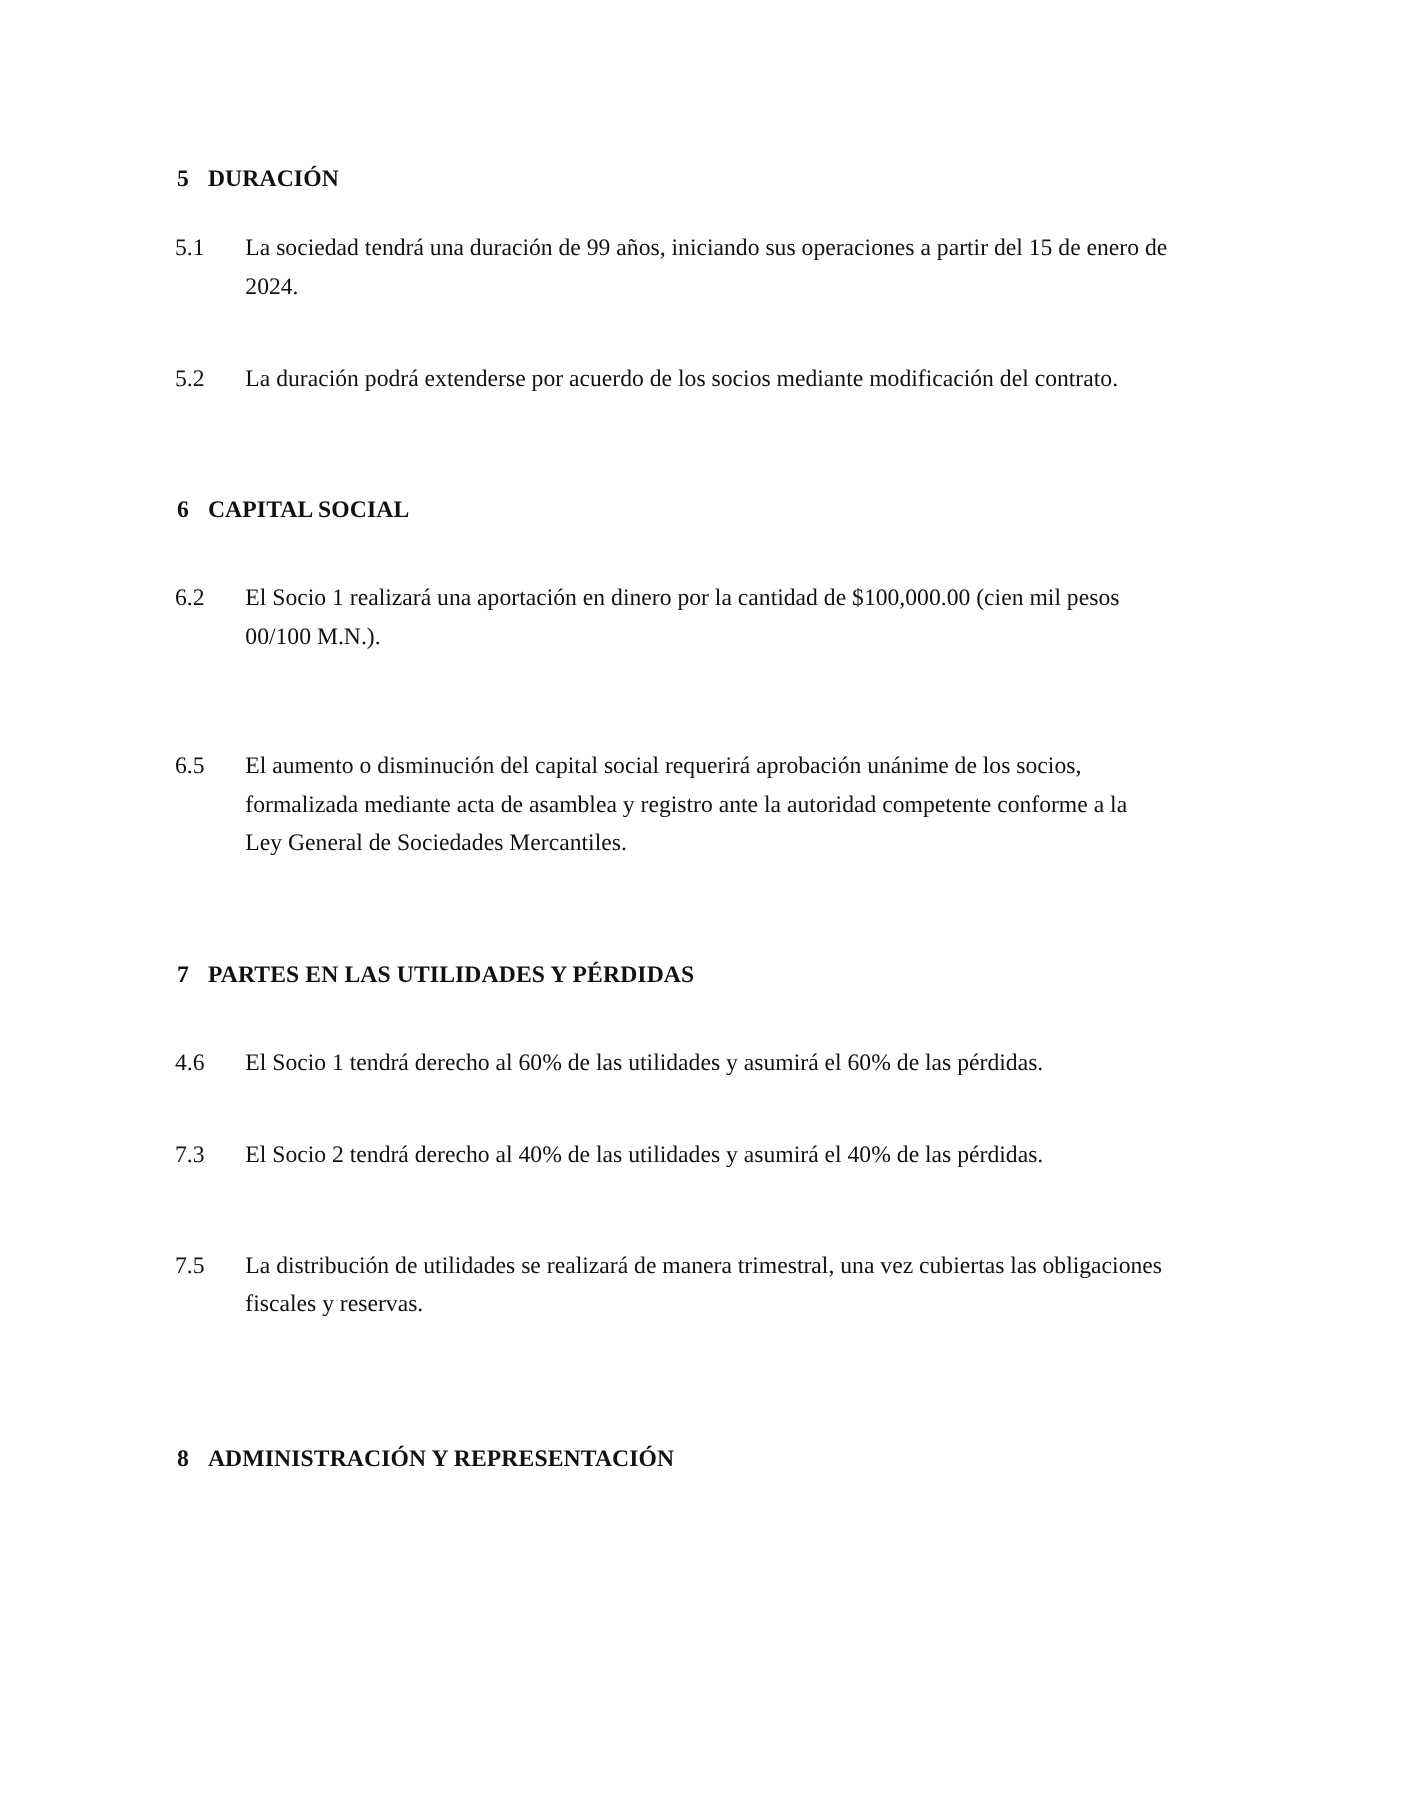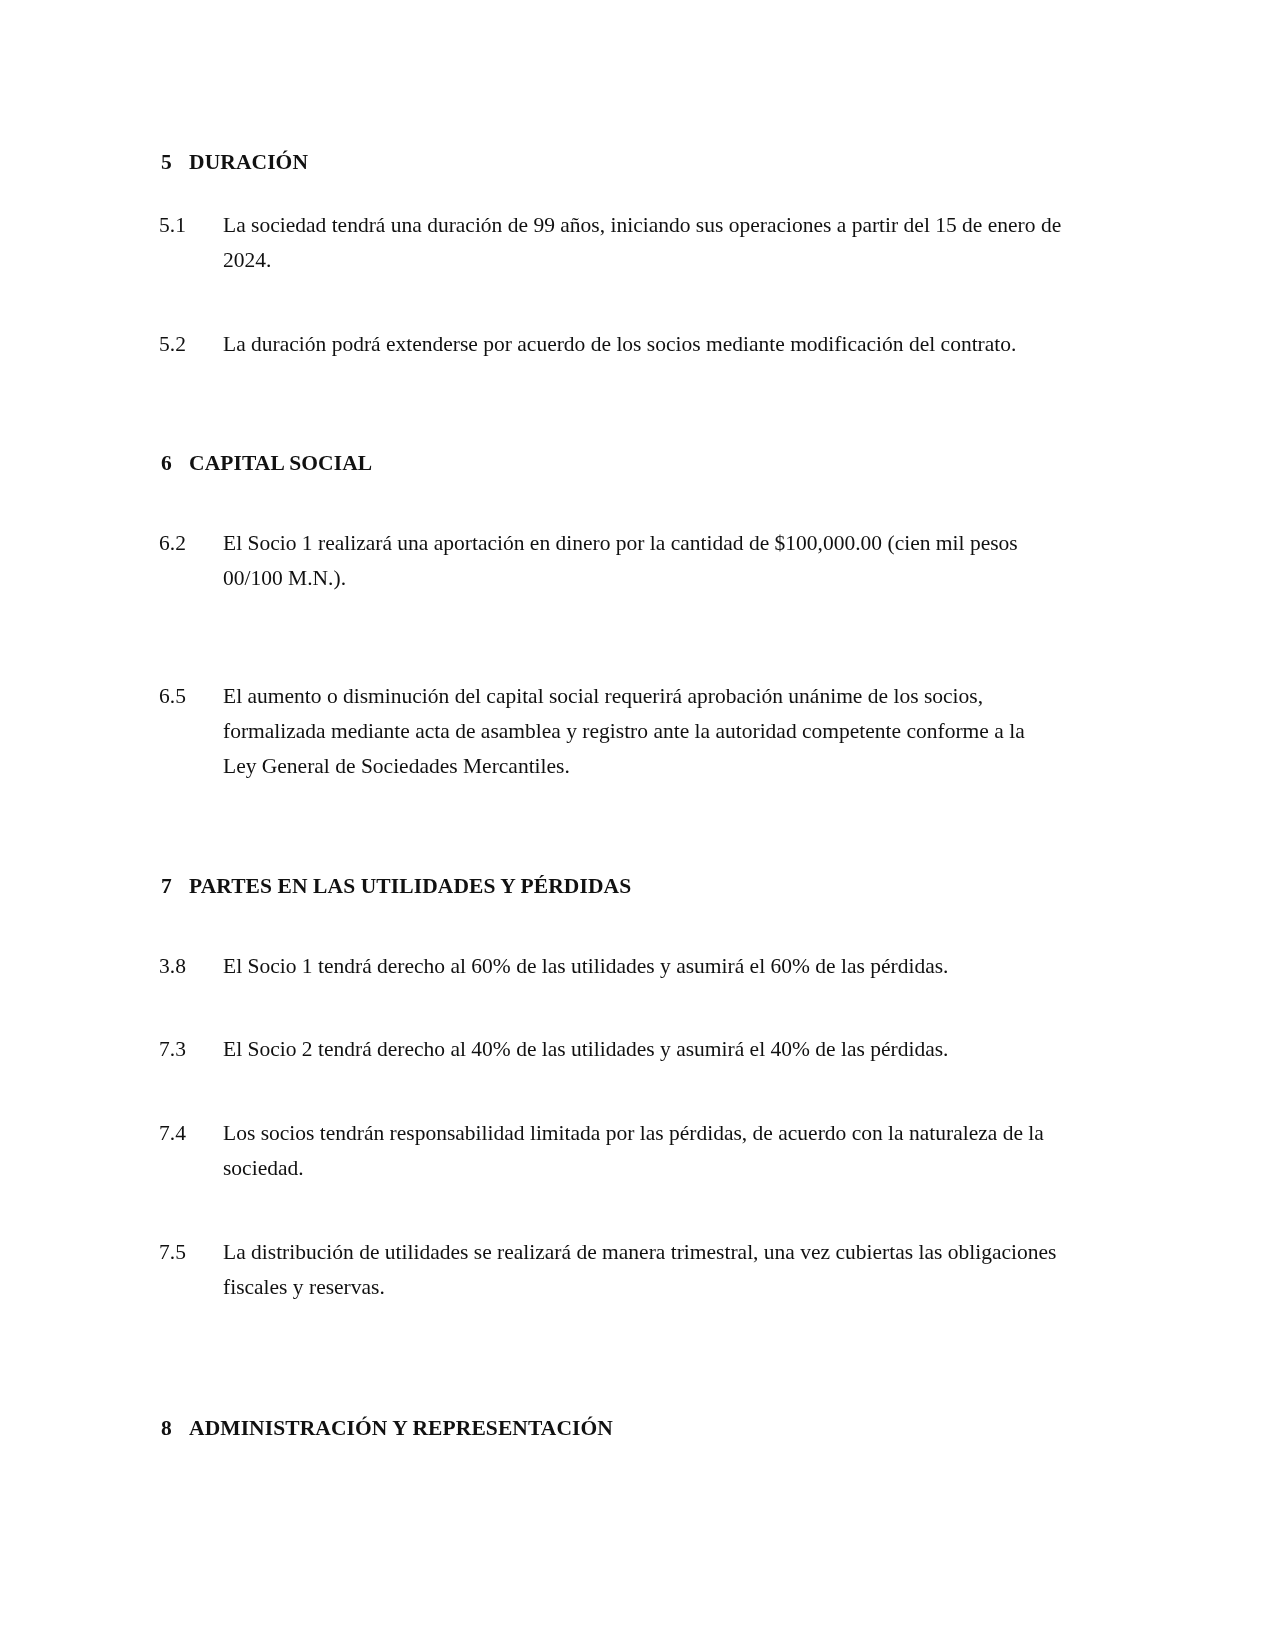--- a/index.html
+++ b/index.html
@@ -107,33 +107,29 @@
         <span class="clause-text"><span>El aumento o disminución del capital social requerirá aprobación unánime de los socios, formalizada mediante acta de asamblea y registro ante la autoridad competente conforme a la Ley General de Sociedades Mercantiles.</span></span>
       </div>
       <div class="gap-between-sections"></div>
       <div class="section-heading">
         <span class="sec-num">7</span>
         <span class="sec-title">PARTES EN LAS UTILIDADES Y PÉRDIDAS</span>
       </div>
       <div class="gap-after-heading"></div>
       <div class="gap-between-clauses"></div>
       <div class="clause">
-        <span class="clause-num">3.8</span>
+        <span class="clause-num">4.6</span>
         <span class="clause-text"><span>El </span><b>Socio 1</b><span> tendrá derecho al 60% de las utilidades y asumirá el 60% de las pérdidas.</span></span>
       </div>
       <div class="gap-between-clauses"></div>
       <div class="clause">
         <span class="clause-num">7.3</span>
         <span class="clause-text"><span>El </span><b>Socio 2</b><span> tendrá derecho al 40% de las utilidades y asumirá el 40% de las pérdidas.</span></span>
       </div>
       <div class="gap-between-clauses"></div>
-      <div class="clause">
-        <span class="clause-num">7.4</span>
-        <span class="clause-text"><span>Los socios tendrán responsabilidad limitada por las pérdidas, de acuerdo con la naturaleza de la sociedad.</span></span>
-      </div>
       <div class="gap-between-clauses"></div>
       <div class="clause">
         <span class="clause-num">7.5</span>
         <span class="clause-text"><span>La distribución de utilidades se realizará de manera trimestral, una vez cubiertas las obligaciones fiscales y reservas.</span></span>
       </div>
       <div class="gap-between-clauses"></div>
       <div class="gap-before-section8"></div>
       <div class="section-heading">
         <span class="sec-num">8</span>
         <span class="sec-title">ADMINISTRACIÓN Y REPRESENTACIÓN</span>

